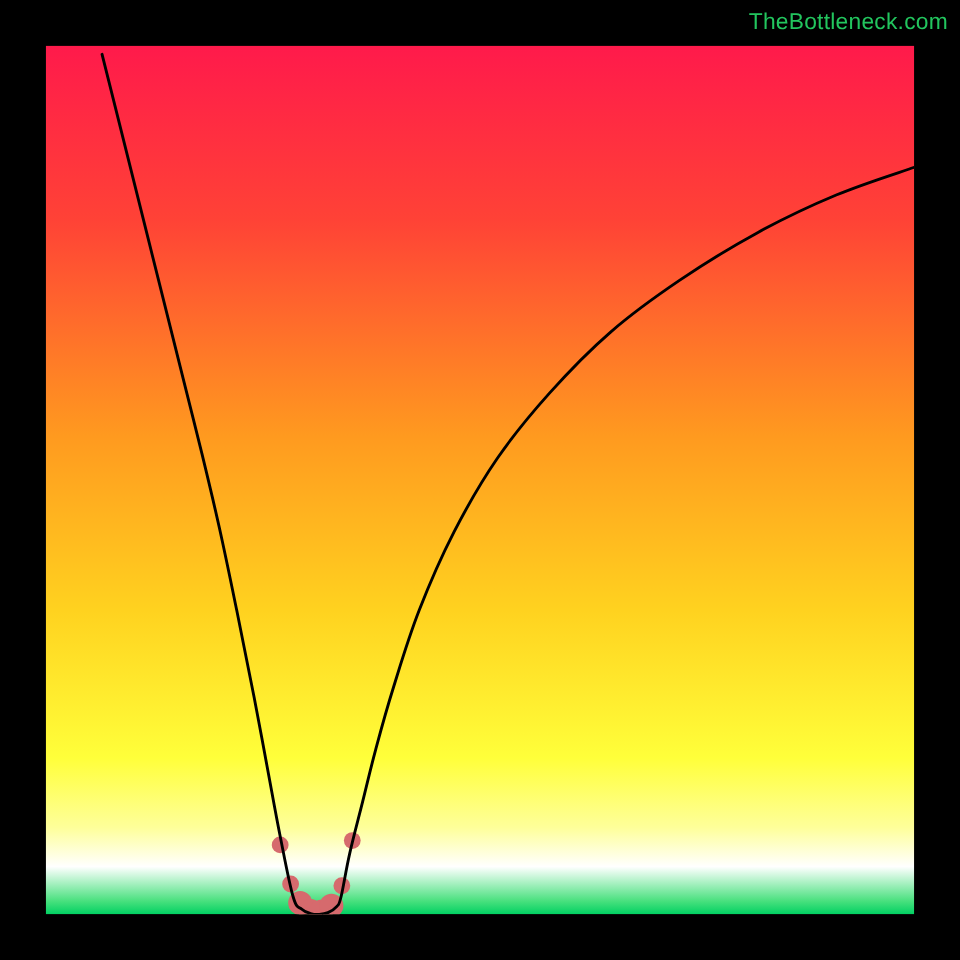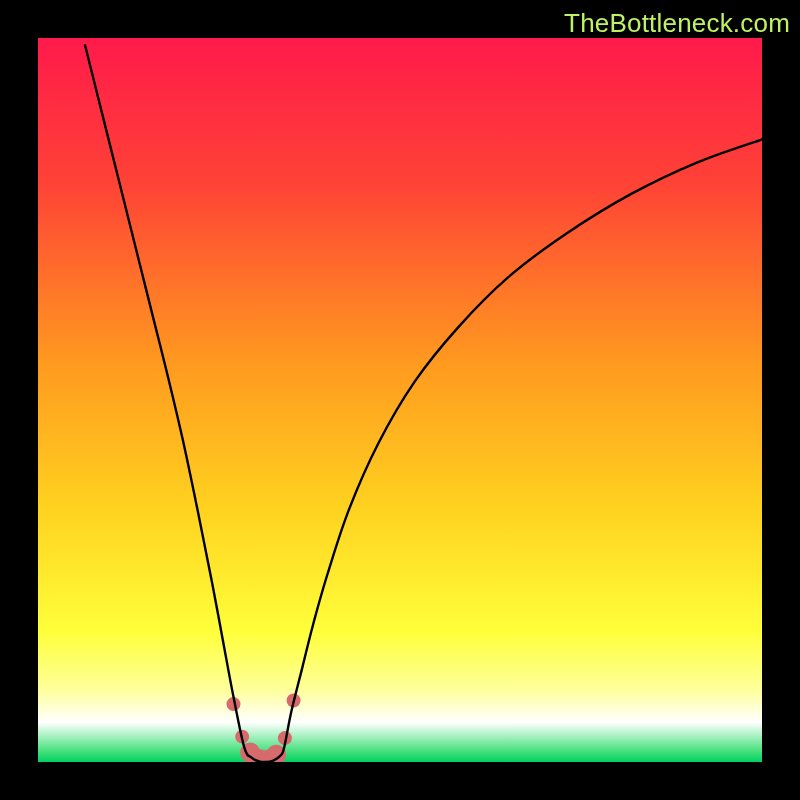--- a/index.html
+++ b/index.html
@@ -24,22 +24,22 @@
     left: 38px;
     top: 38px;
     width: 724px;
     height: 724px;
     overflow: hidden;
   }
   .watermark {
     position: absolute;
     top: 8px;
     right: 10px;
-    color: #bef264;
-    font-size: 26px;
+    color: #22c55e;
+    font-size: 19px;
     font-weight: 500;
     letter-spacing: 0.2px;
     user-select: none;
   }
   svg { display: block; }
 </style>
 </head>
 <body>
 
 <div class="frame">

